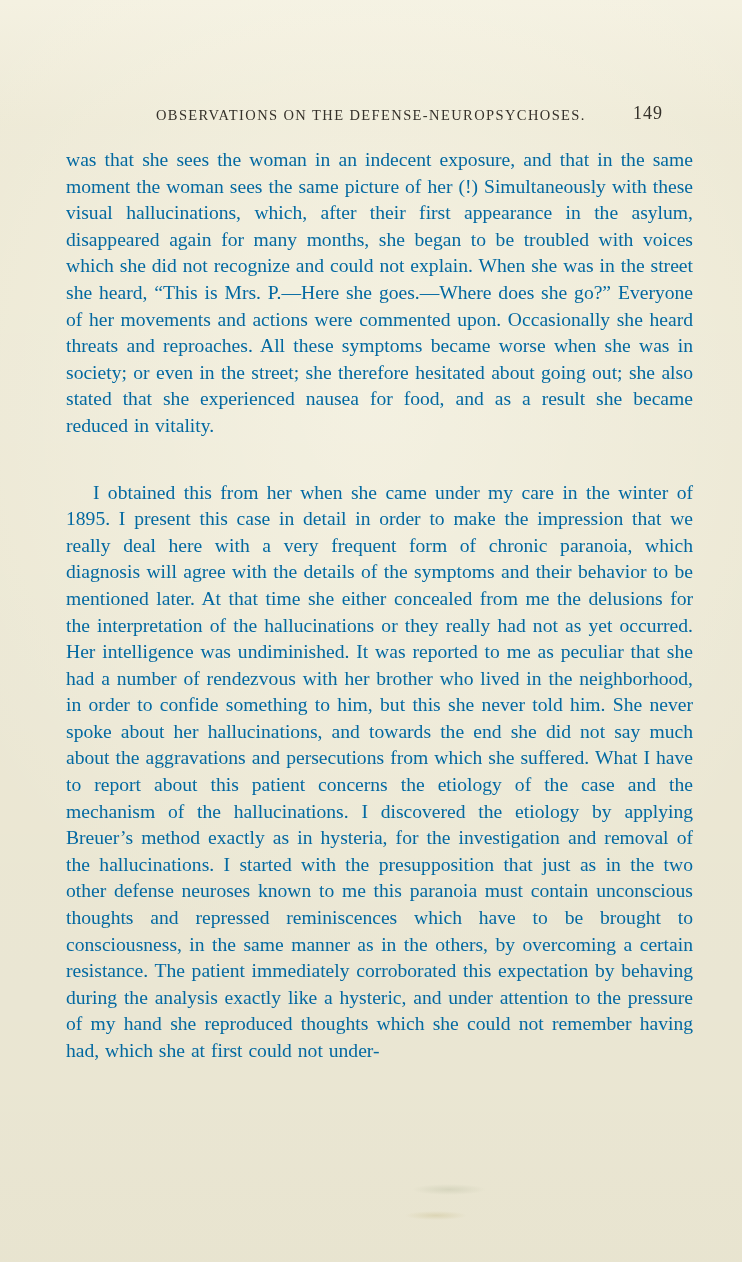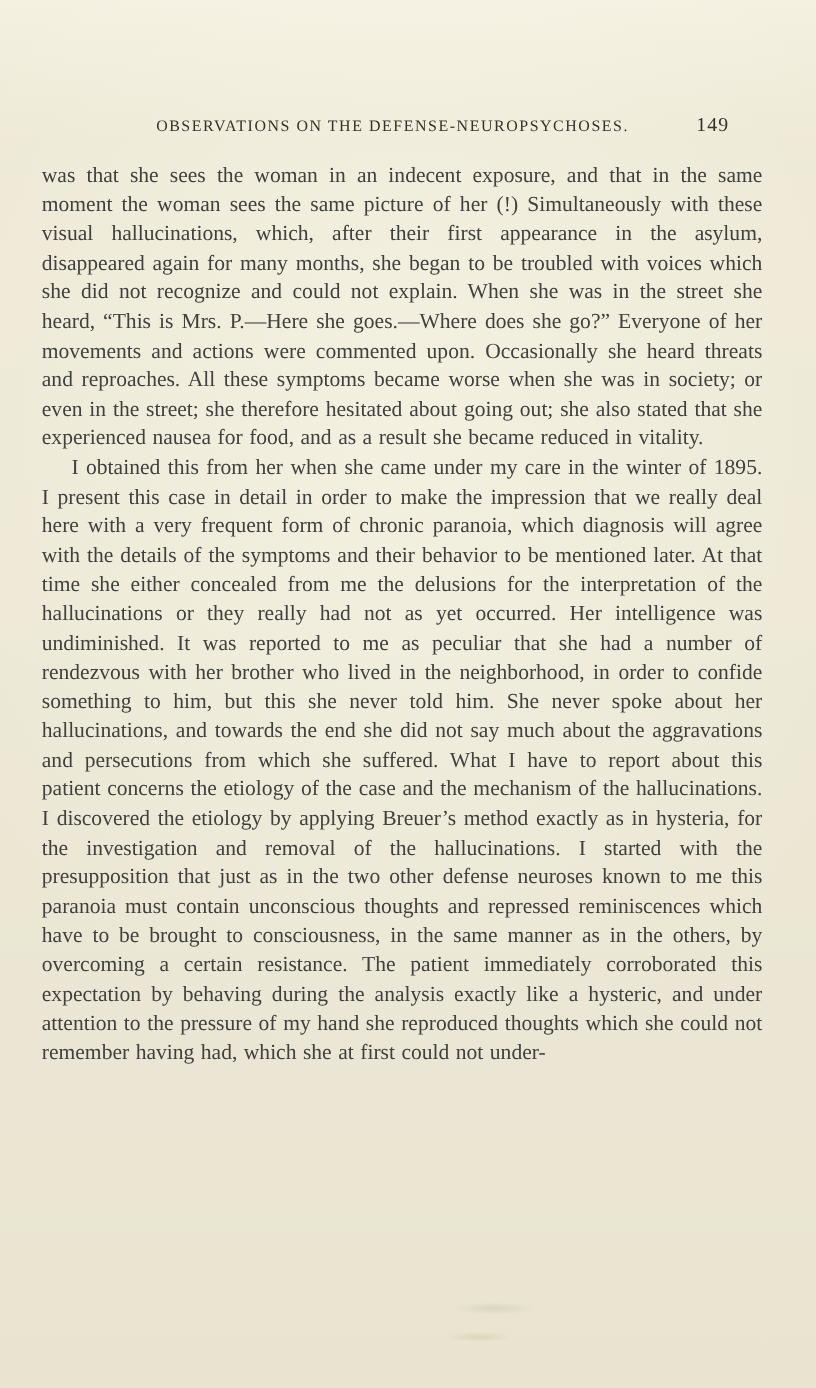--- a/index.html
+++ b/index.html
@@ -21,21 +21,21 @@
     content: "";
     position: absolute;
     top: 0; right: 0; bottom: 0; left: 0;
     background:
       radial-gradient(120% 85% at 50% 32%, rgba(255,253,243,0.40) 0%, rgba(255,253,243,0) 55%),
       linear-gradient(to bottom, rgba(255,255,255,0.22) 0%, rgba(0,0,0,0.015) 10%, rgba(0,0,0,0.03) 88%, rgba(90,85,60,0.06) 100%);
     pointer-events: none;
   }
   .content {
     position: relative;
-    padding: 106px 49px 0 38px;
+    padding: 106px 49px 0 66px;
   }
   .page-header {
     position: relative;
     height: 20px;
     margin-bottom: 21px;
   }
   .running-title {
     position: absolute;
     left: 50%;
     top: 1px;
@@ -51,24 +51,24 @@
     top: -3px;
     font-size: 18px;
     letter-spacing: 1px;
     color: #35312a;
   }
   .body-text p {
     margin: 0;
     font-size: 19.6px;
     line-height: 26.6px;
     text-align: justify;
-    color: #404040;
+    color: #0369a1;
     word-spacing: 1px;
   }
-  .body-text p.indent { text-indent: 27px; }
+  .body-text p.indent { text-indent: 27px; margin-top: 40px; }
   
   .paper-smudge-a {
     position: absolute;
     left: 412px; top: 1184px;
     width: 74px; height: 11px;
     background: radial-gradient(closest-side, rgba(150,160,125,0.22), rgba(150,160,125,0));
     pointer-events: none;
   }
   .paper-smudge-b {
     position: absolute;

